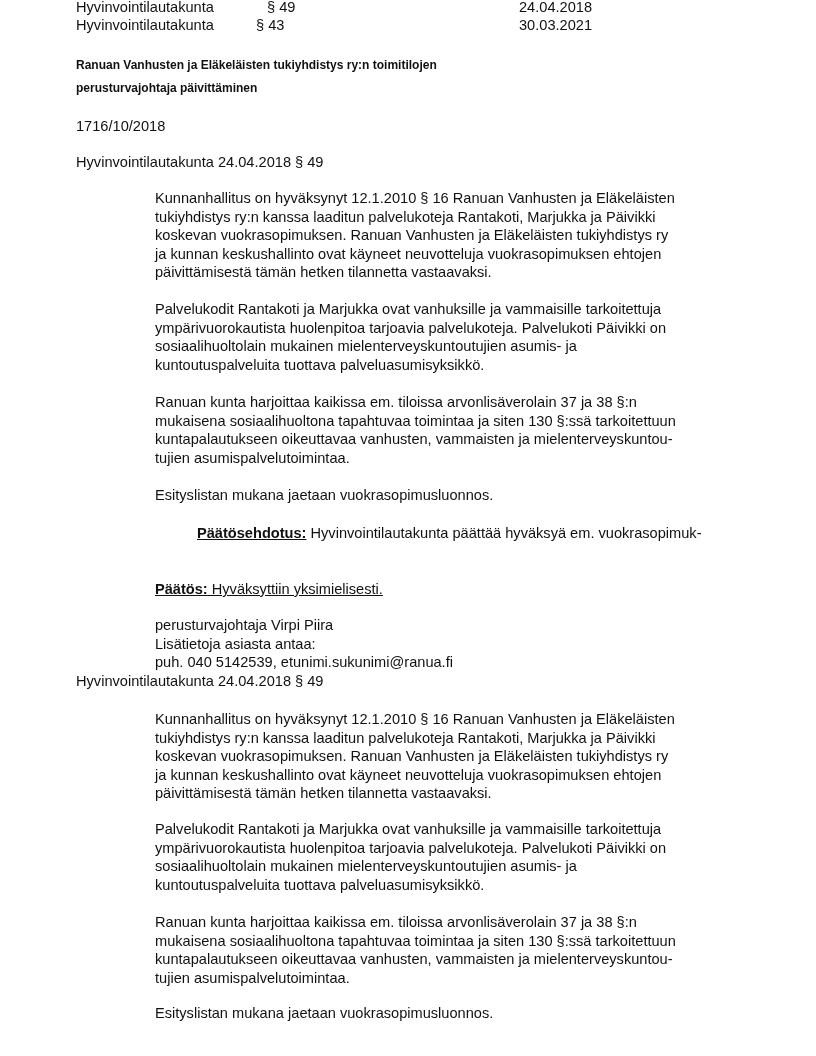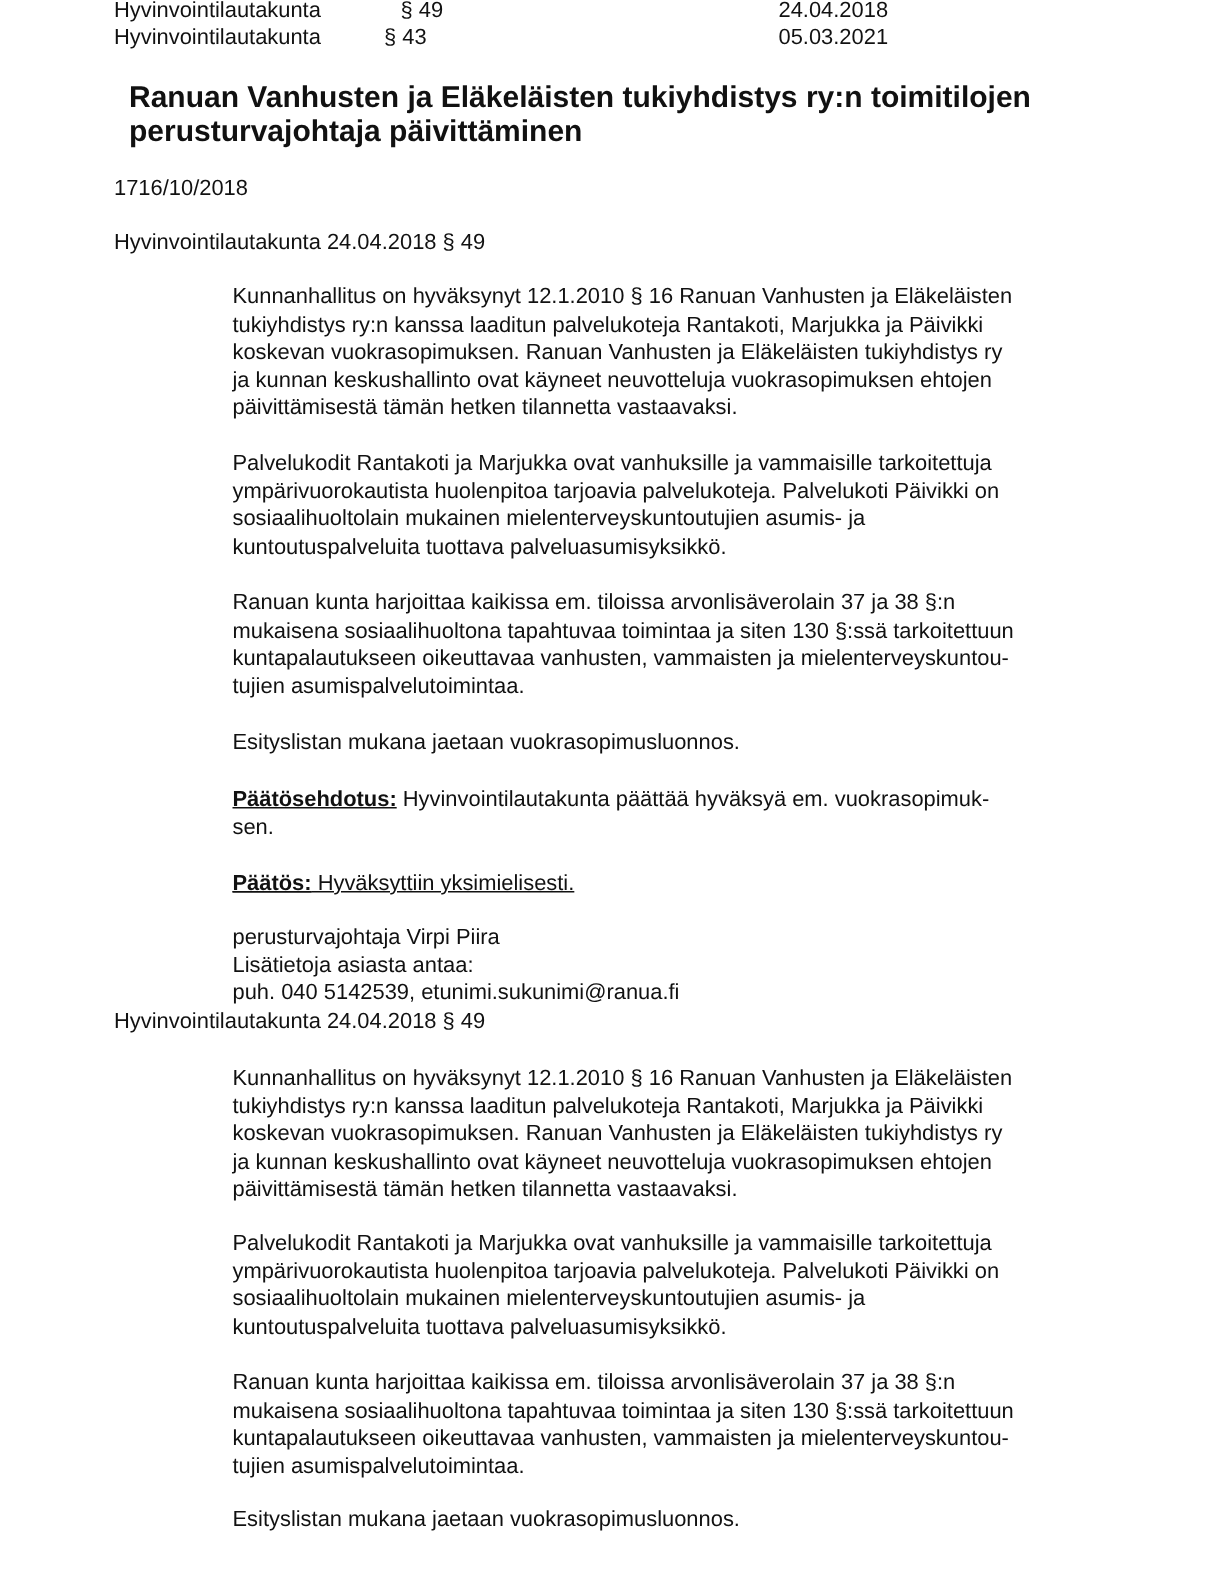--- a/index.html
+++ b/index.html
@@ -6,41 +6,41 @@
     body {
       width: 816px; height: 1056px; overflow: hidden; position: relative;
       font-family: "Liberation Sans", sans-serif; color: #111111;
       font-size: 14.6px;
     }
     .abs { position: absolute; white-space: nowrap; line-height: 17px; }
     .hdr-row { position: absolute; left: 76px; height: 18px; }
     .hdr-col { position: absolute; top: 0; white-space: nowrap; line-height: 18px; }
     .title {
       position: absolute; left: 76px; top: 54px; width: 680px;
-      font-weight: bold; font-size: 20px; line-height: 23px; margin-left: 10px;
+      font-weight: bold; font-size: 12px; line-height: 23px;
     }
     .para {
       position: absolute; left: 155px; width: 590px;
       line-height: 18.6px;
     }
     .para .ln { display: block; white-space: nowrap; }
     .lbl { font-weight: bold; text-decoration: underline; }
   </style>
 </head>
 <body>
 
 <div class="hdr-row" style="top:-2px;">
   <span class="hdr-col" style="left:0;">Hyvinvointilautakunta</span>
   <span class="hdr-col" style="left:191px;">§ 49</span>
   <span class="hdr-col" style="left:443px;">24.04.2018</span>
 </div>
 <div class="hdr-row" style="top:16px;">
   <span class="hdr-col" style="left:0;">Hyvinvointilautakunta</span>
   <span class="hdr-col" style="left:180px;">§ 43</span>
-  <span class="hdr-col" style="left:443px;">05.03.2021</span>
+  <span class="hdr-col" style="left:443px;">30.03.2021</span>
 </div>
 
 <div class="title">
   <div>Ranuan Vanhusten ja Eläkeläisten tukiyhdistys ry:n toimitilojen</div>
   <div>perusturvajohtaja päivittäminen</div>
 </div>
 
 <div class="abs" style="left:76px; top:118px;text-align:center;">1716/10/2018</div>
 
 <div class="abs" style="left:76px; top:154px;">Hyvinvointilautakunta 24.04.2018 § 49</div>
@@ -64,23 +64,22 @@
   <span class="ln">Ranuan kunta harjoittaa kaikissa em. tiloissa arvonlisäverolain 37 ja 38 §:n</span>
   <span class="ln">mukaisena sosiaalihuoltona tapahtuvaa toimintaa ja siten 130 §:ssä tarkoitettuun</span>
   <span class="ln">kuntapalautukseen oikeuttavaa vanhusten, vammaisten ja mielenterveyskuntou-</span>
   <span class="ln">tujien asumispalvelutoimintaa.</span>
 </div>
 
 <div class="para" style="top:486px;">
   <span class="ln">Esityslistan mukana jaetaan vuokrasopimusluonnos.</span>
 </div>
 
-<div class="para" style="top:524px;">
+<div class="para" style="top:524px;margin-left:42px;">
   <span class="ln"><span class="lbl">Päätösehdotus:</span><span> Hyvinvointilautakunta päättää hyväksyä em. vuokrasopimuk-</span></span>
-  <span class="ln">sen.</span>
 </div>
 
 <div class="para" style="top:580px;text-decoration:underline;">
   <span class="ln"><span class="lbl">Päätös:</span><span> Hyväksyttiin yksimielisesti.</span></span>
 </div>
 
 <div class="para" style="top:616px;">
   <span class="ln">perusturvajohtaja Virpi Piira</span>
   <span class="ln">Lisätietoja asiasta antaa:</span>
   <span class="ln">puh. 040 5142539, etunimi.sukunimi@ranua.fi</span>

